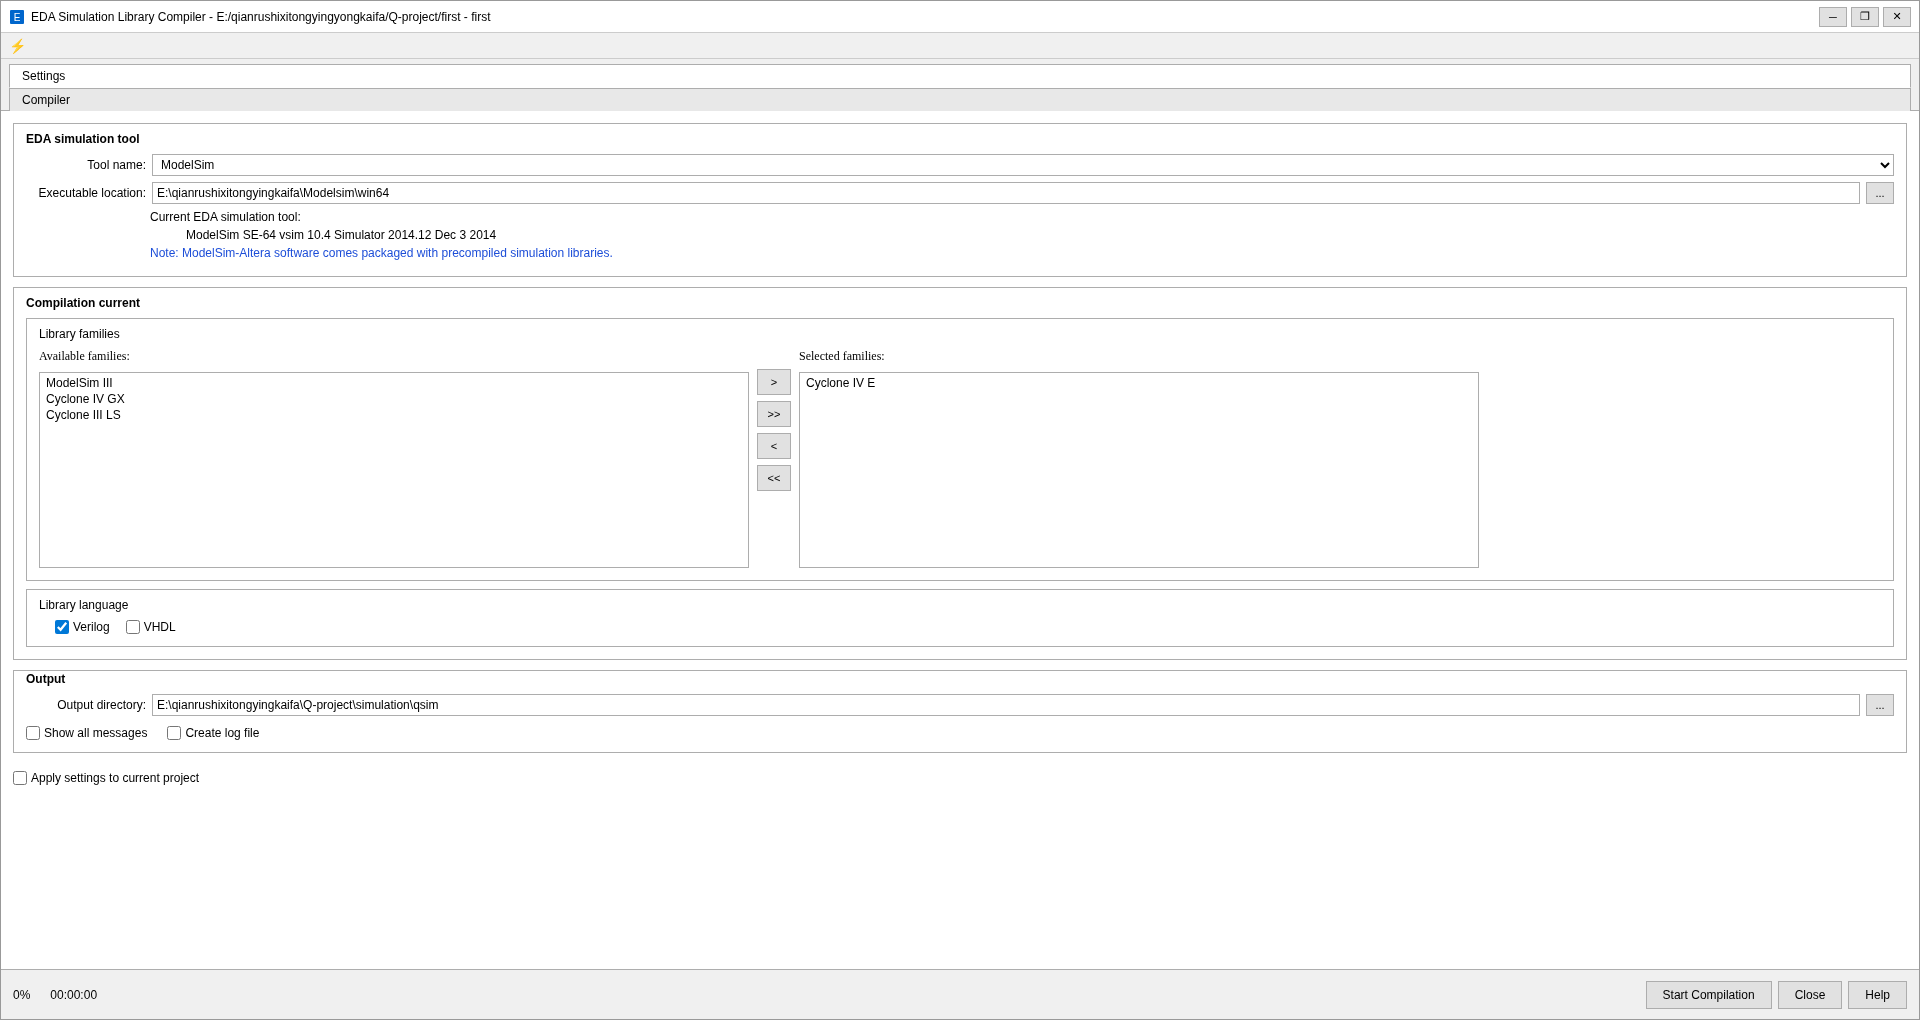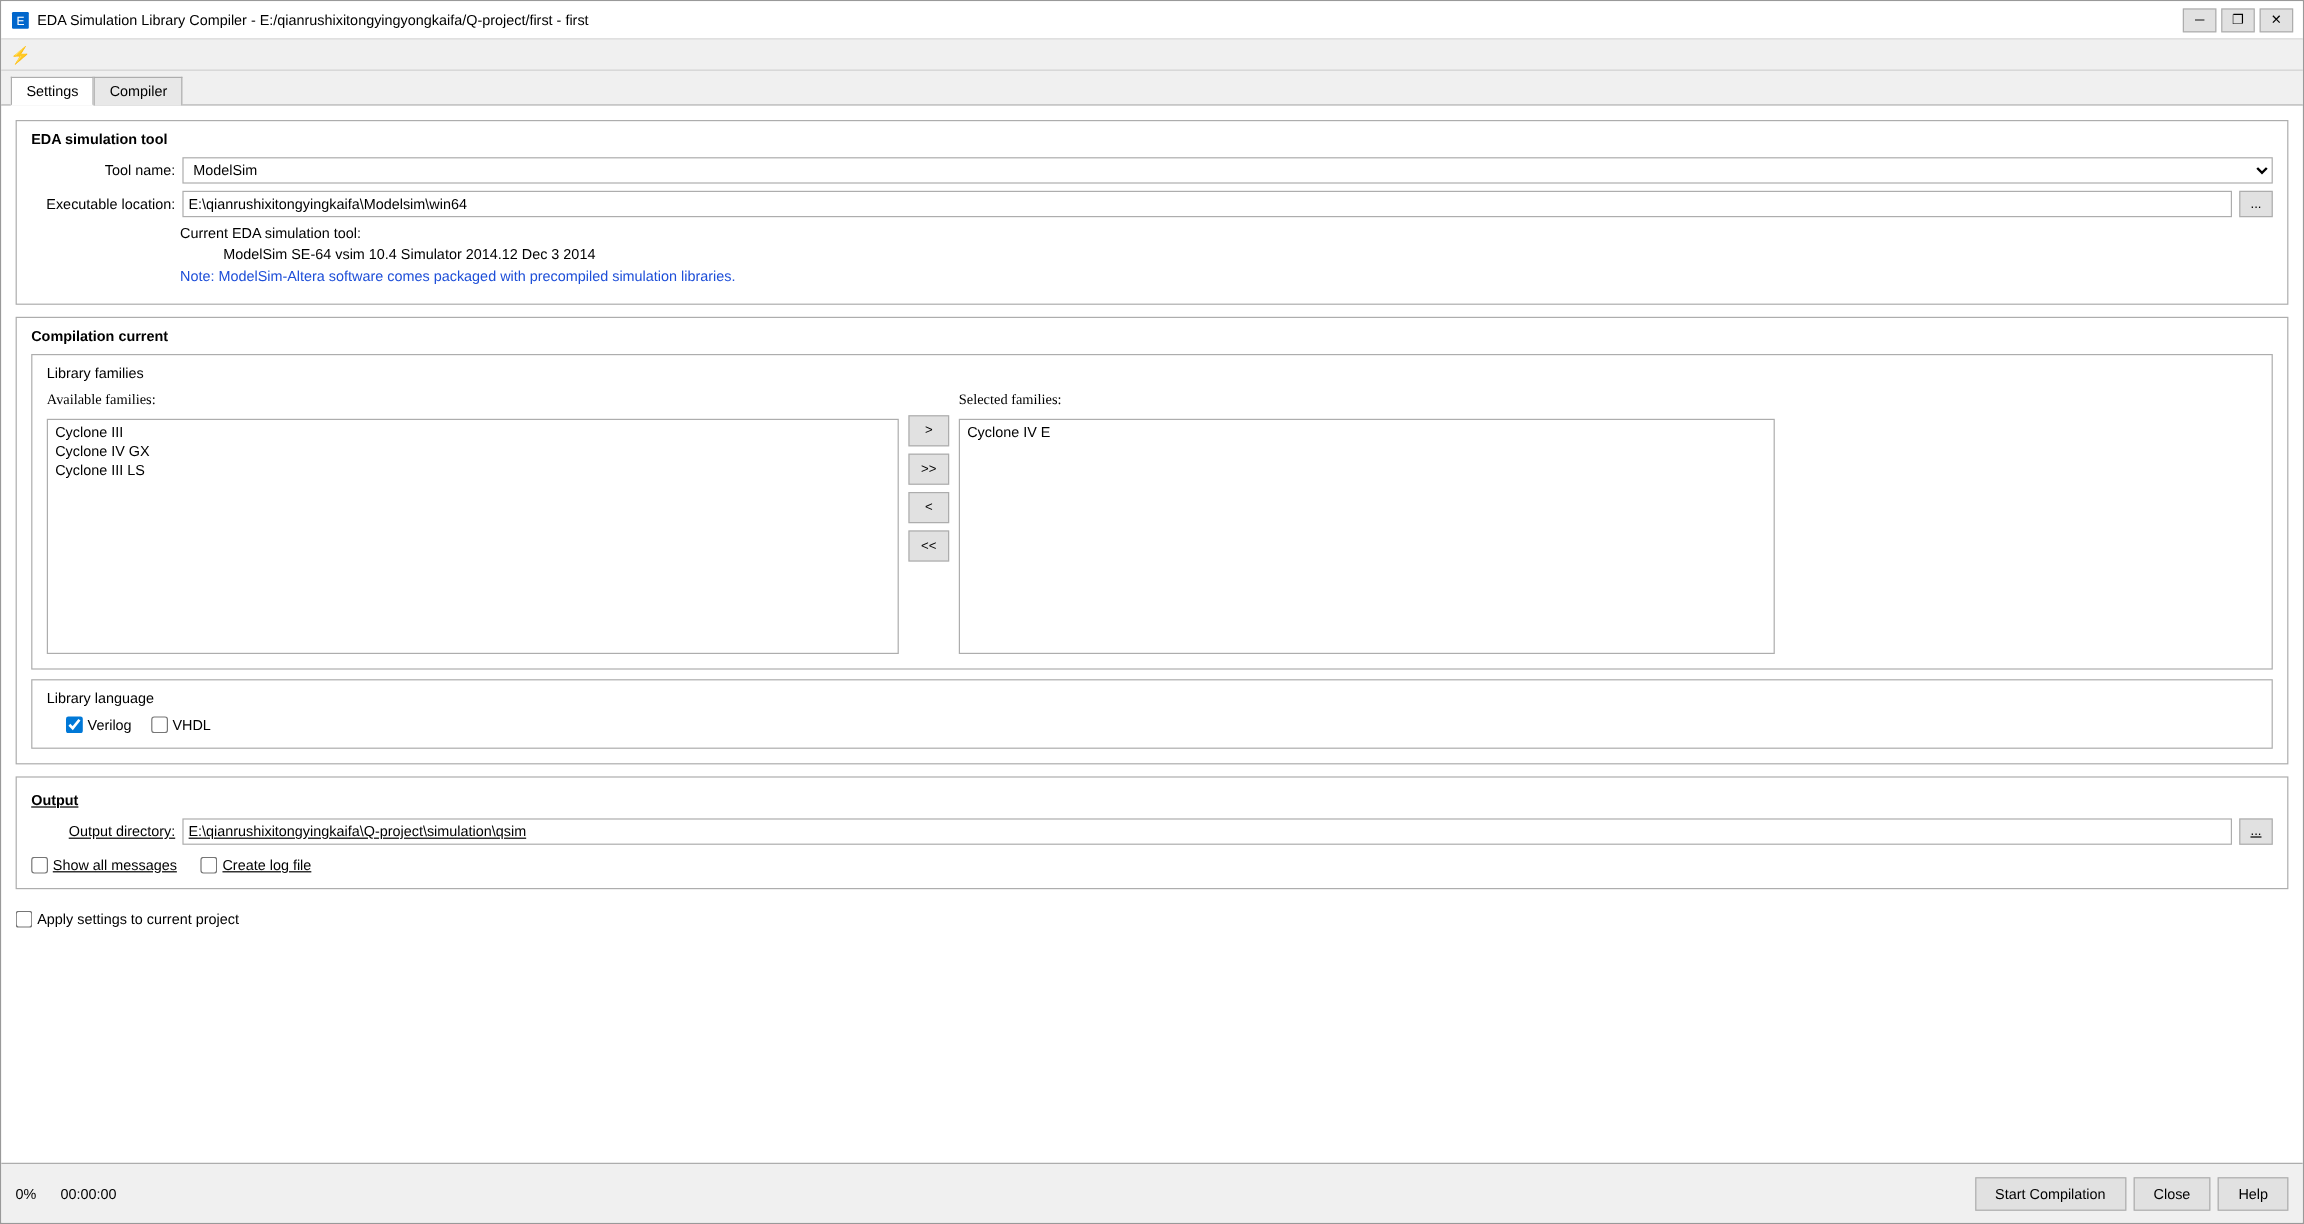--- a/index.html
+++ b/index.html
@@ -69,20 +69,21 @@
       background: #f0f0f0;
       border-bottom: 1px solid #ccc;
     }
 
     .tabs-bar {
       display: flex;
       gap: 0;
       padding: 4px 8px 0 8px;
       background: #f0f0f0;
       border-bottom: 1px solid #adadad;
+      flex-direction: column;
     }
     .tab {
       padding: 4px 12px;
       border: 1px solid #adadad;
       border-bottom: none;
       background: #e8e8e8;
       cursor: pointer;
       font-size: 12px;
       position: relative;
       top: 1px;
@@ -268,22 +269,21 @@
     }
     .checkbox-input {
       width: 14px;
       height: 14px;
       cursor: pointer;
       accent-color: #0078d7;
     }
 
     .output-box {
       border: 1px solid #adadad;
-      padding: 12px 12px 12px 12px;
-      text-decoration: underline;
+      padding: 1px 12px 12px 12px;
     }
     .output-title {
       font-weight: bold;
       font-size: 12px;
       margin-bottom: 8px;
     }
 
     .bottom-checkboxes {
       display: flex;
       align-items: center;
@@ -398,21 +398,21 @@
         <div class="section-title">Compilation current</div>
 
         <div class="library-families-box">
           <div class="library-families-title">Library families</div>
 
           <div class="families-layout">
 
             <div class="families-col">
               <div class="families-col-label">Available families:</div>
               <div class="families-listbox">
-                <div class="list-item">Cyclone III</div>
+                <div class="list-item">ModelSim III</div>
                 <div class="list-item">Cyclone IV GX</div>
                 <div class="list-item">Cyclone III LS</div>
               </div>
             </div>
 
             <div class="transfer-btns">
               <button class="transfer-btn">&gt;</button>
               <button class="transfer-btn">&gt;&gt;</button>
               <button class="transfer-btn">&lt;</button>
               <button class="transfer-btn">&lt;&lt;</button>

